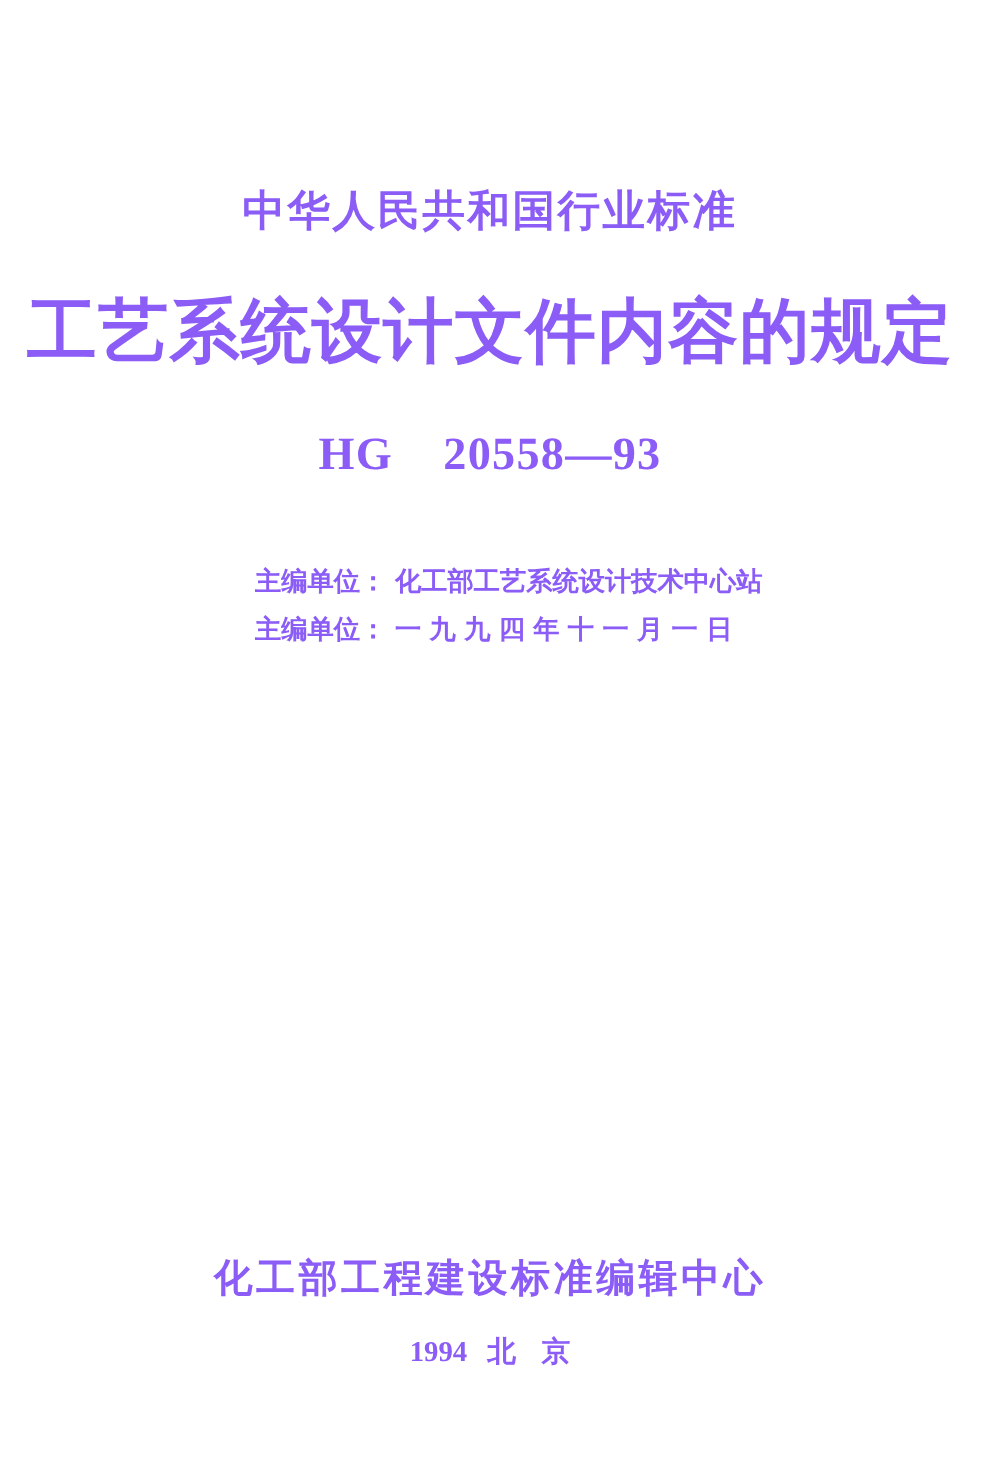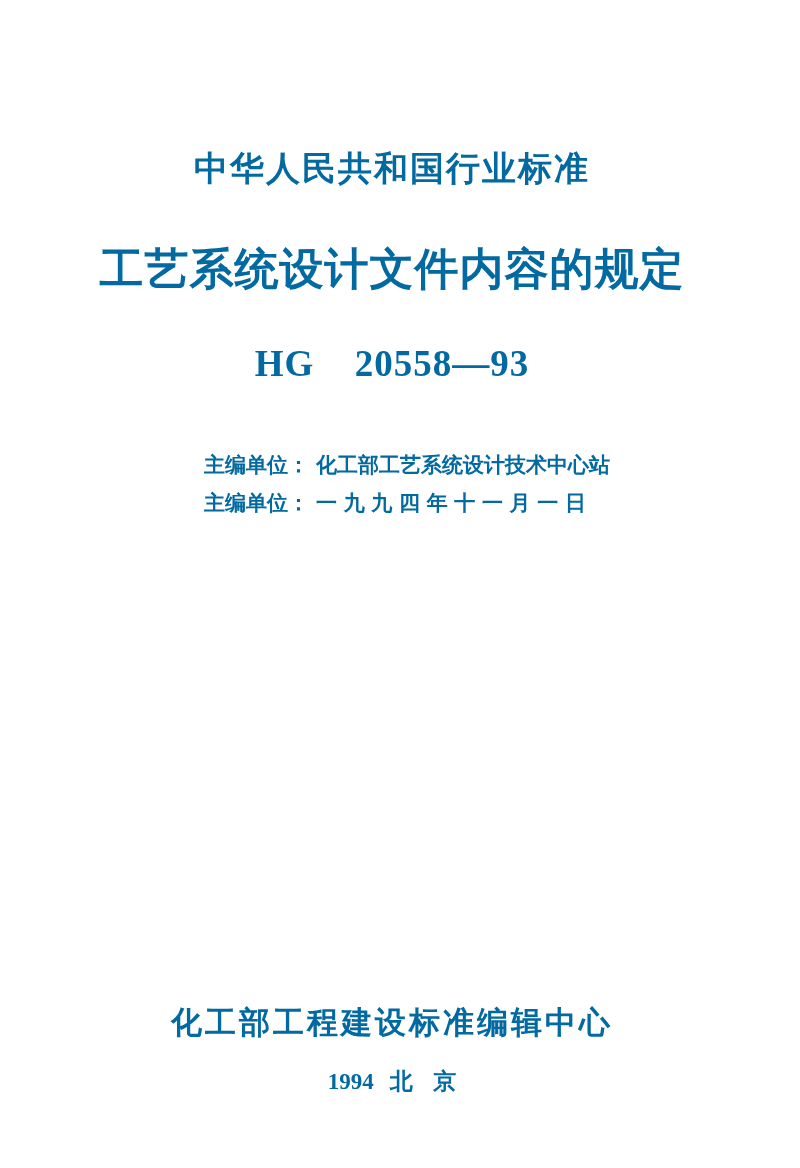--- a/index.html
+++ b/index.html
@@ -1,41 +1,41 @@
 <!DOCTYPE html>
 <html><head>
 <meta charset="utf-8">
 <style>
   html, body { margin: 0; padding: 0; background: #ffffff; }
   .page {
     position: relative;
     width: 800px;
     height: 1168px;
     background: #ffffff;
-    color: #0369a1;
+    color: #8b5cf6;
     font-family: "Liberation Serif", serif;
     overflow: hidden;
   }
   
   .centered {
     position: absolute;
     left: 0;
     width: 784px;
     text-align: center;
   }
   .doc-header {
     top: 146px;
     font-size: 34px;
     font-weight: 600;
     letter-spacing: 2px;
     font-family: "Liberation Serif", serif;
   }
   .doc-title {
-    top: 240px;
-    font-size: 44px;
+    top: 228px;
+    font-size: 56px;
     font-weight: bold;
     letter-spacing: 1px;
     font-family: "Liberation Sans", sans-serif;
   }
   .standard-no {
     top: 342px;
     font-size: 37px;
     font-weight: bold;
     word-spacing: 30px;
     letter-spacing: 1px;

